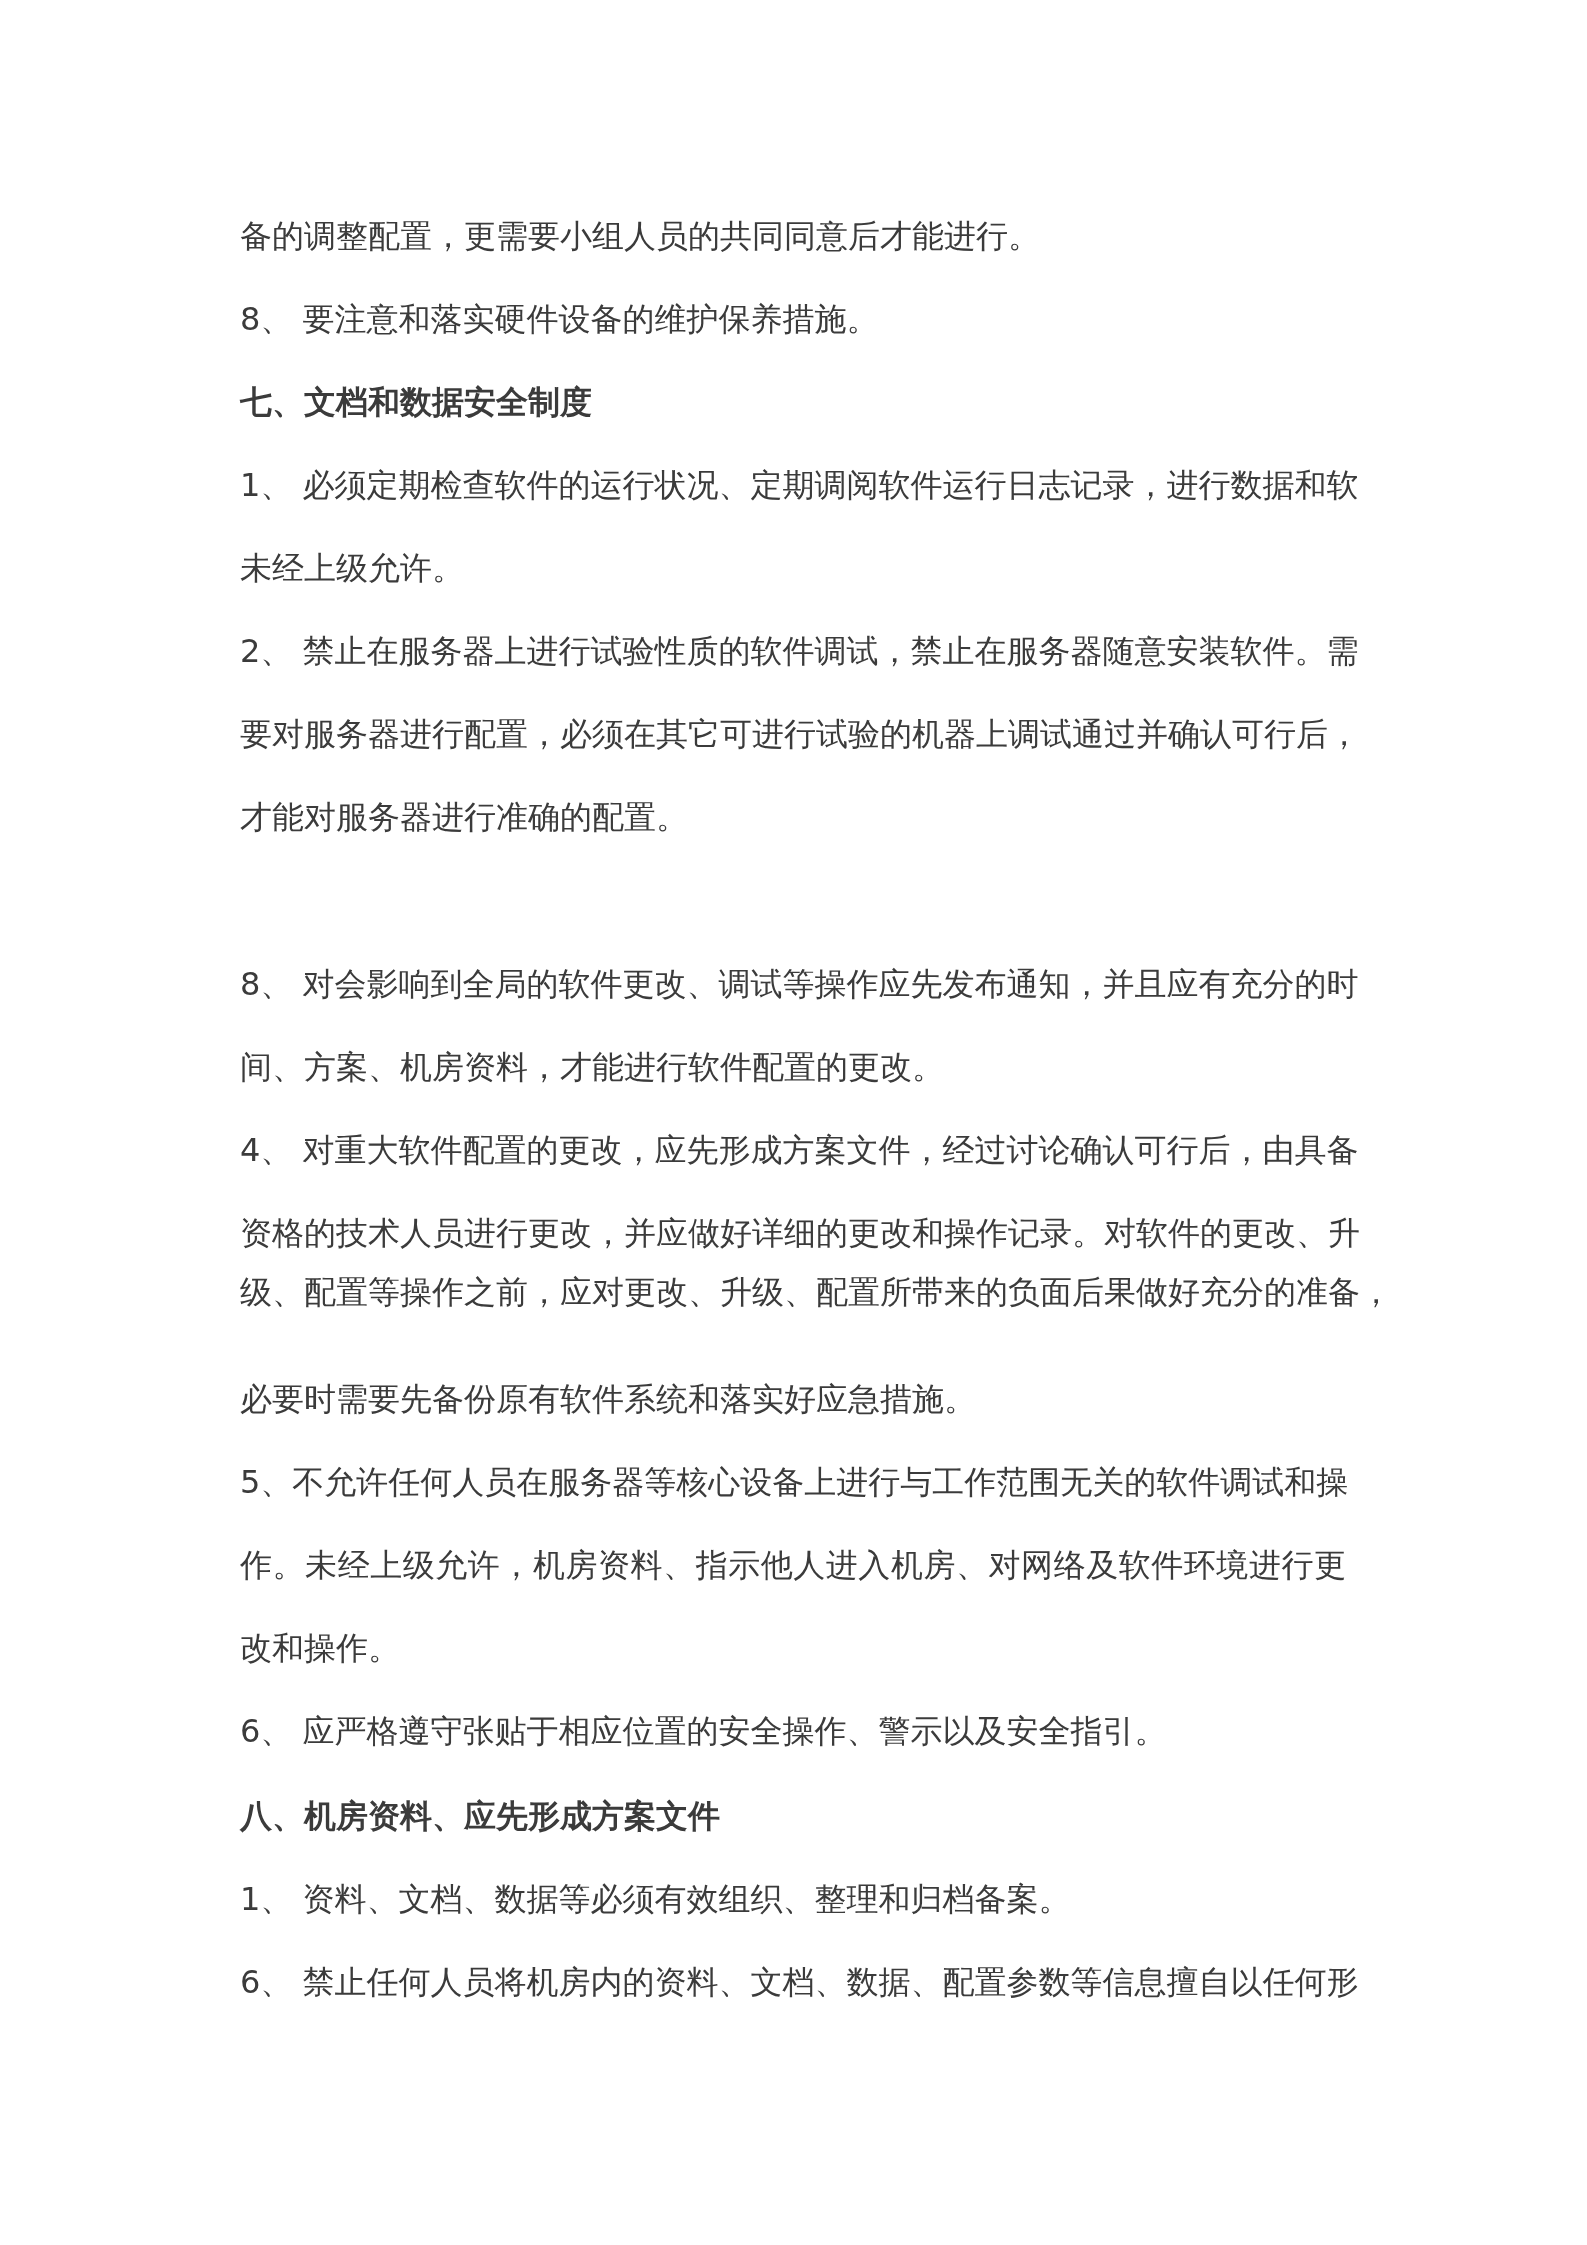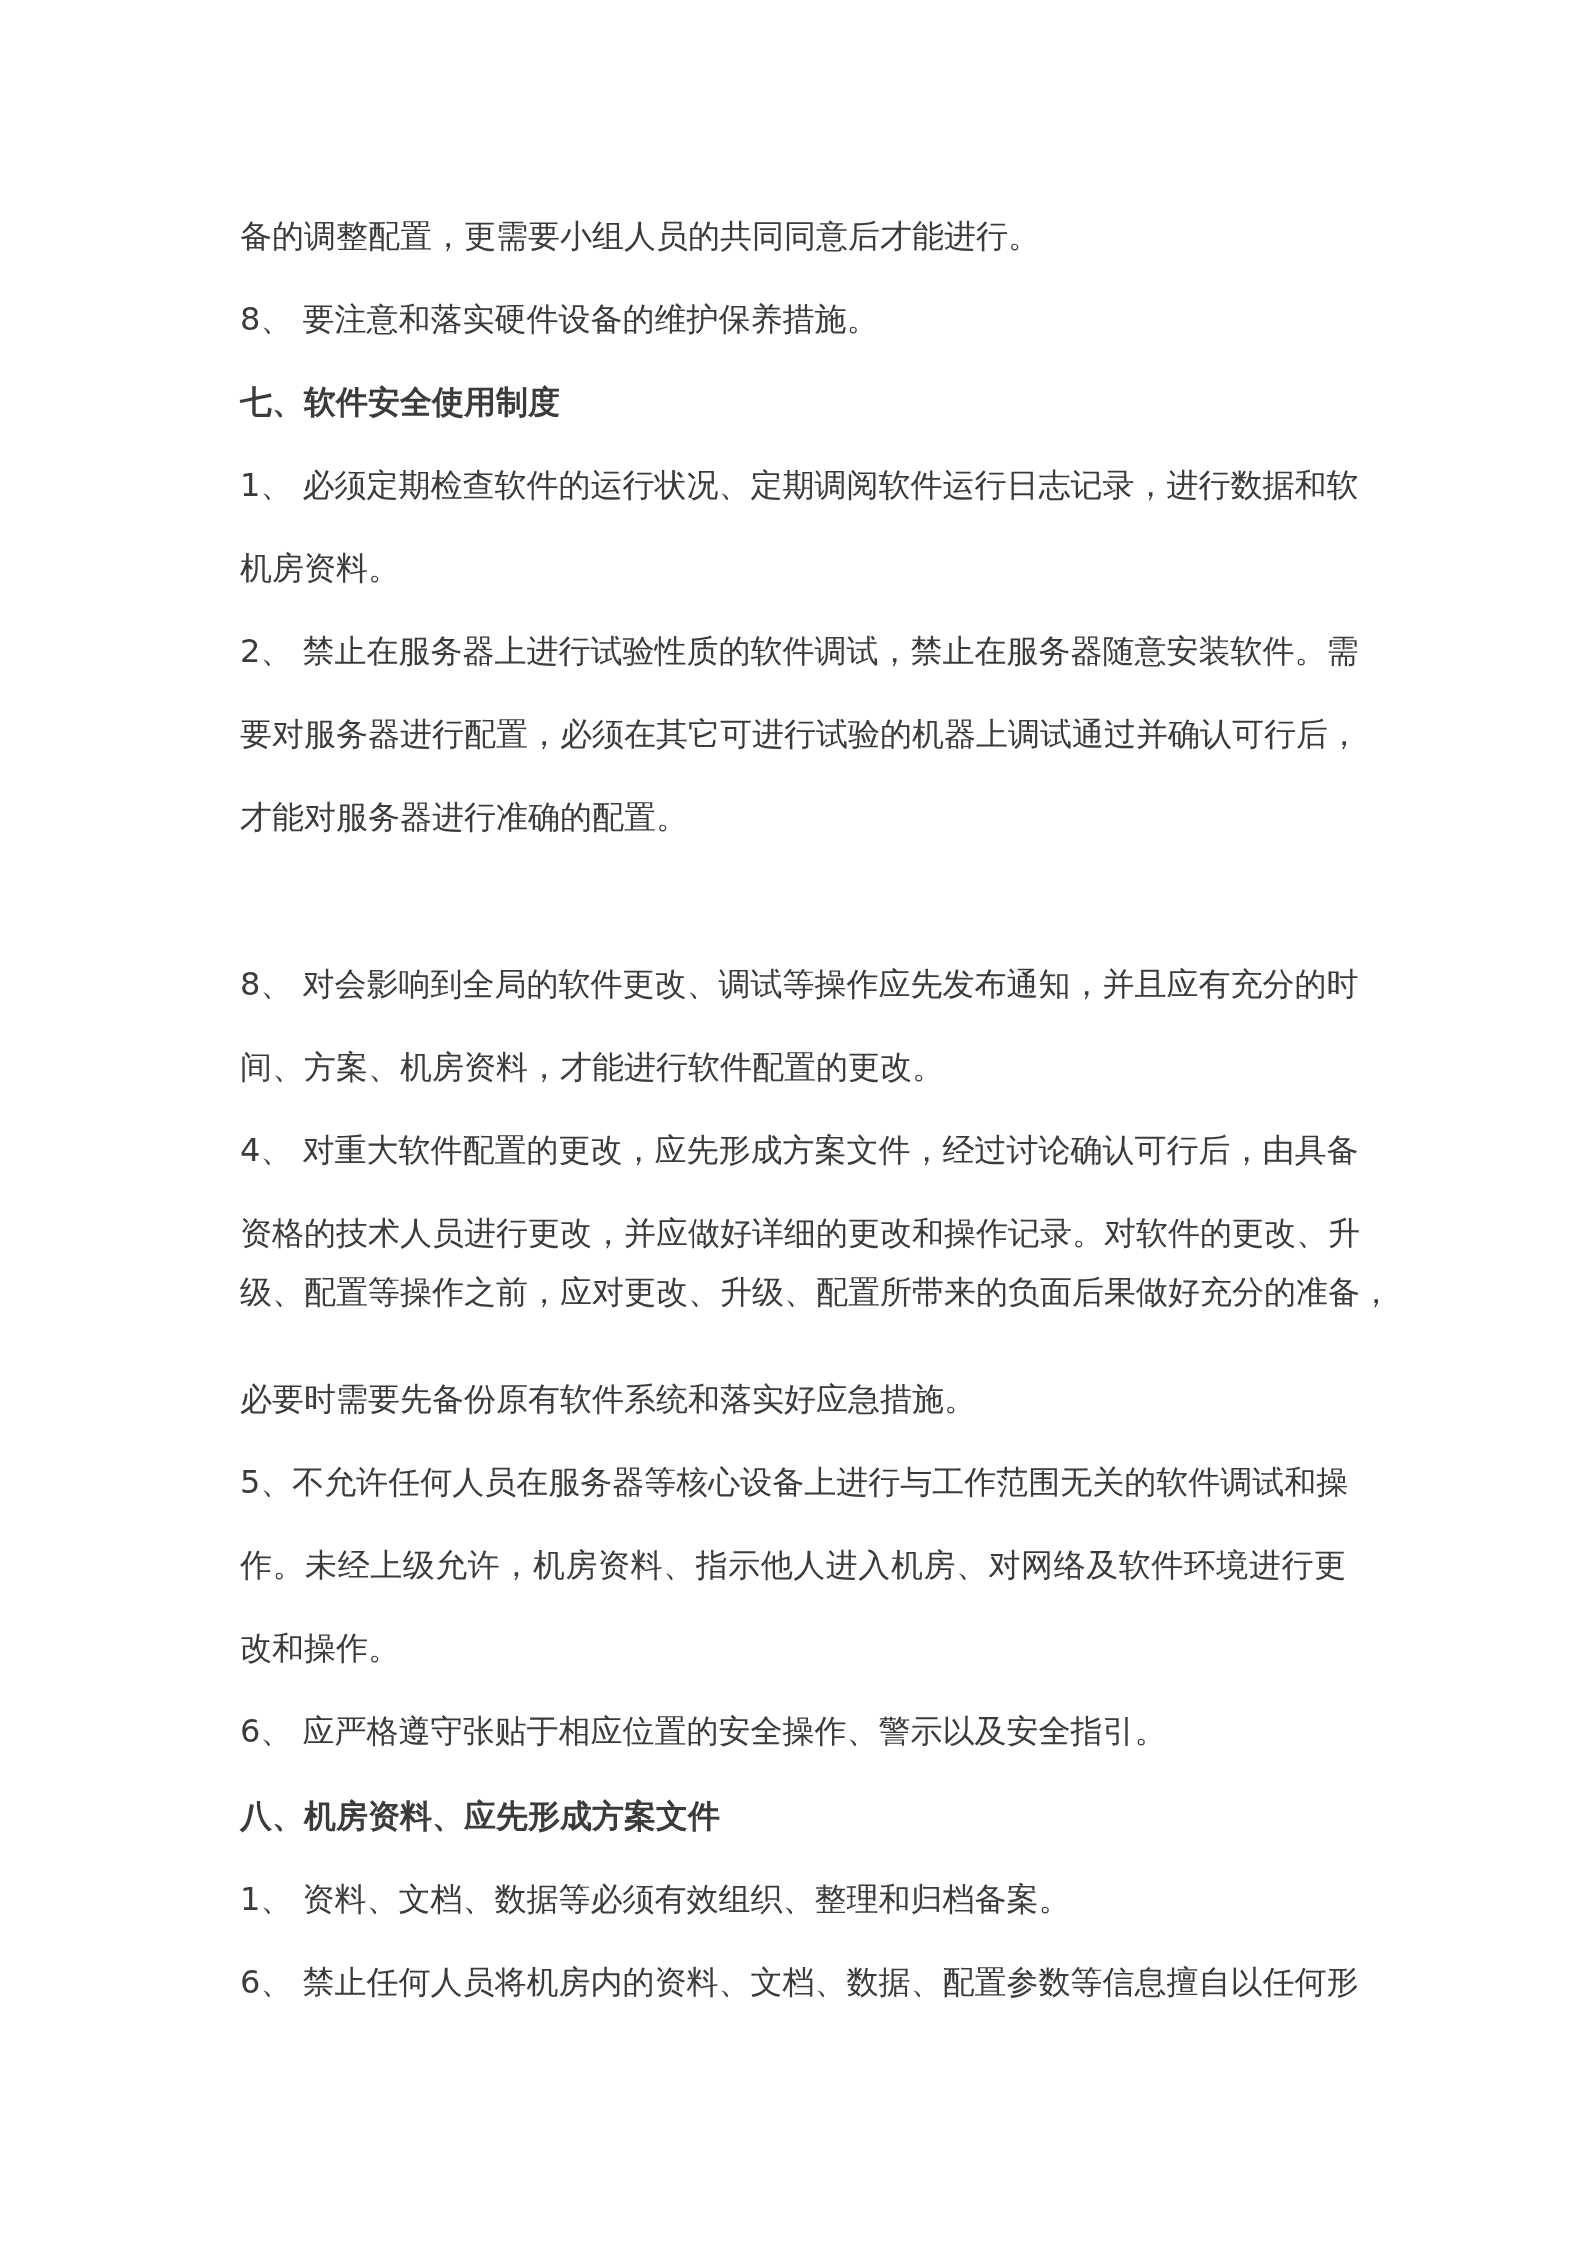--- a/index.html
+++ b/index.html
@@ -38,23 +38,23 @@
     .line.heading {
       font-weight: bold;
     }
   </style>
 </head>
 <body>
 
 <div class="page">
   <div class="line" style="top:216px">备的调整配置，更需要小组人员的共同同意后才能进行。</div>
   <div class="line" style="top:299px">8、 要注意和落实硬件设备的维护保养措施。</div>
-  <div class="line heading" style="top:382px">七、软件安全使用制度</div>
+  <div class="line heading" style="top:382px">七、文档和数据安全制度</div>
   <div class="line justify" style="top:465px">1、 必须定期检查软件的运行状况、定期调阅软件运行日志记录，进行数据和软</div>
-  <div class="line" style="top:548px">机房资料。</div>
+  <div class="line" style="top:548px">未经上级允许。</div>
   <div class="line justify" style="top:631px">2、 禁止在服务器上进行试验性质的软件调试，禁止在服务器随意安装软件。需</div>
   <div class="line justify" style="top:714px">要对服务器进行配置，必须在其它可进行试验的机器上调试通过并确认可行后，</div>
   <div class="line" style="top:797px">才能对服务器进行准确的配置。</div>
   <div class="line justify" style="top:964px">8、 对会影响到全局的软件更改、调试等操作应先发布通知，并且应有充分的时</div>
   <div class="line" style="top:1047px">间、方案、机房资料，才能进行软件配置的更改。</div>
   <div class="line justify" style="top:1130px">4、 对重大软件配置的更改，应先形成方案文件，经过讨论确认可行后，由具备</div>
   <div class="line justify" style="top:1213px">资格的技术人员进行更改，并应做好详细的更改和操作记录。对软件的更改、升</div>
   <div class="line justify" style="top:1272px">级、配置等操作之前，应对更改、升级、配置所带来的负面后果做好充分的准备，</div>
   <div class="line" style="top:1379px">必要时需要先备份原有软件系统和落实好应急措施。</div>
   <div class="line justify" style="top:1462px">5、不允许任何人员在服务器等核心设备上进行与工作范围无关的软件调试和操</div>

